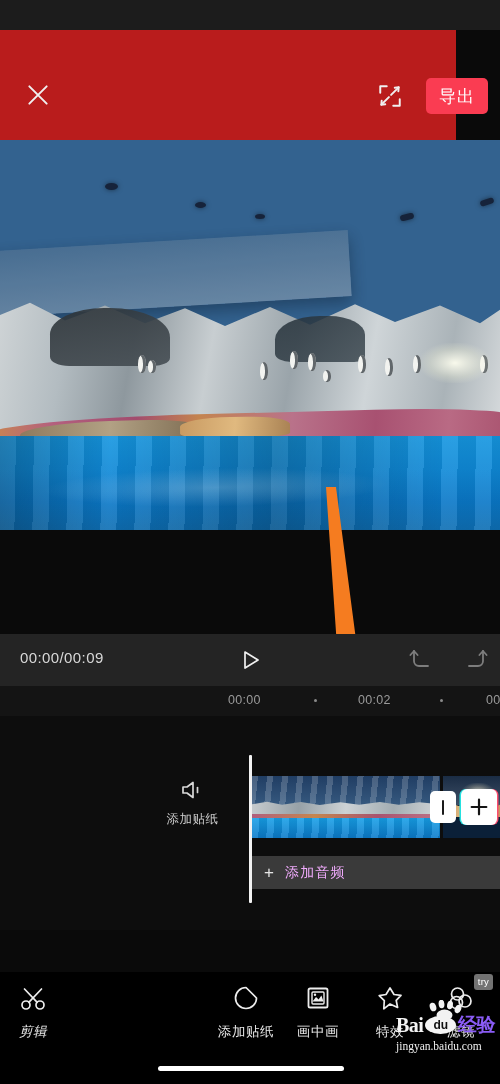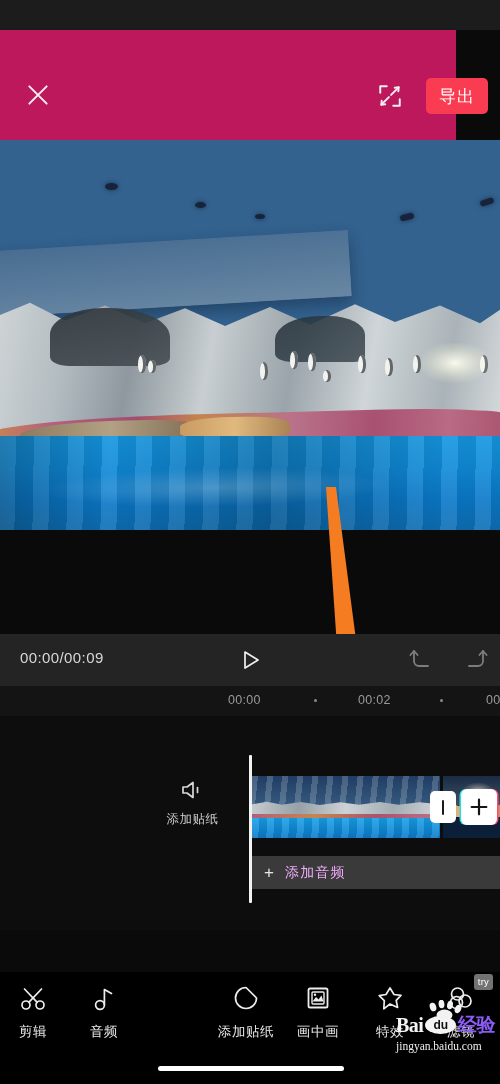--- a/index.html
+++ b/index.html
@@ -9,21 +9,21 @@
     font-family:"Liberation Sans","DejaVu Sans",sans-serif;
     background:#0a0a0a; color:#fff;
   }
 
   
   .status-strip { position:absolute; top:0; left:0; width:500px; height:30px; background:#1c1c1c; }
 
   
   .topbar {
     position:absolute; top:30px; left:0; width:456px; height:110px;
-    background:#be185d;
+    background:#b91c1c;
   }
   .close-btn {
     position:absolute; left:18px; top:45px; width:40px; height:40px;
     display:flex; align-items:center; justify-content:center; cursor:pointer;
   }
   .close-btn svg { width:26px; height:26px; }
   .expand-btn {
     position:absolute; left:372px; top:48px; width:36px; height:36px;
     display:flex; align-items:center; justify-content:center; cursor:pointer;
   }
@@ -369,40 +369,31 @@
   </div>
 
   <div class="audio-track">
     <span class="audio-plus">+</span>
     <span class="audio-label">添加音频</span>
   </div>
 </div>
 
 <div class="toolbar">
 
-  <div class="tool" style="left:0px;">
+  <div class="tool" style="left:0px;font-style:italic;">
     <span class="glyph">
       <svg viewBox="0 0 30 30" width="30" height="30">
         <circle cx="8" cy="22" r="4" fill="none" stroke="#ededed" stroke-width="1.7"></circle>
         <circle cx="22" cy="22" r="4" fill="none" stroke="#ededed" stroke-width="1.7"></circle>
         <path d="M10.8 19.4 L23.5 6 M19.2 19.4 L6.5 6" fill="none" stroke="#ededed" stroke-width="1.7" stroke-linecap="round"></path>
       </svg>
     </span>
     <span class="tool-label">剪辑</span>
   </div>
 
-  <div class="tool" style="left:71px;">
-    <span class="glyph">
-      <svg viewBox="0 0 30 30" width="30" height="30">
-        <circle cx="11" cy="22" r="4.4" fill="none" stroke="#ededed" stroke-width="1.7"></circle>
-        <path d="M15.4 21.6 V6.5 L22.5 10.5" fill="none" stroke="#ededed" stroke-width="1.7" stroke-linecap="round" stroke-linejoin="round"></path>
-      </svg>
-    </span>
-    <span class="tool-label">音频</span>
-  </div>
 
 
   <div class="tool" style="left:213px;">
     <span class="glyph">
       <svg viewBox="0 0 30 30" width="30" height="30">
         <path d="M15 4.5 a10.5 10.5 0 1 0 10.5 10.5 Z" fill="none" stroke="#ededed" stroke-width="1.7" stroke-linejoin="round"></path>
       </svg>
     </span>
     <span class="tool-label">添加贴纸</span>
   </div>

